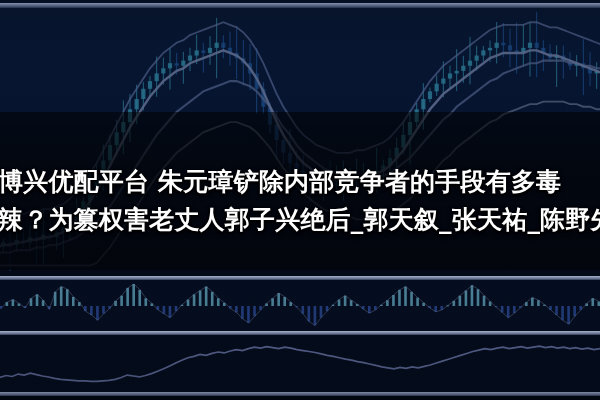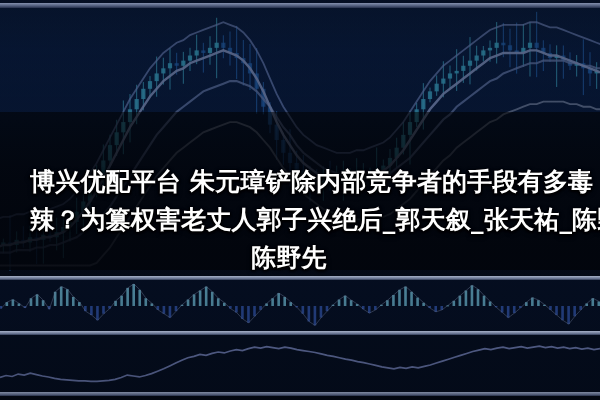--- a/index.html
+++ b/index.html
@@ -59,34 +59,33 @@
   .rule-p2-top  { top: 276px; height: 4px;  background: linear-gradient(180deg, #b9c4dc, #6d7a9a 70%, #323d58); opacity: .9; }
   .rule-p2-bot  { top: 331px; height: 4px;  background: linear-gradient(180deg, #b9c4dc, #6d7a9a 70%, #323d58); opacity: .9; }
   .rule-p3-bot  { top: 392px; height: 4px;  background: linear-gradient(180deg, #9fabc6, #5d6a8a 70%, #2b3550); opacity: .8; }
 
   
   .headline {
     position: absolute;
     left: 0;
     top: 163px;
     width: 514px;
-    text-align: center;
+    text-align: left;
     color: #ffffff;
     font-weight: 700;
     font-size: 25px;
     line-height: 38px;
     letter-spacing: .2px;
     text-shadow:
       0 0 2px rgba(0,0,0,.95),
       1px 1px 2px rgba(0,0,0,.9),
       -1px 1px 2px rgba(0,0,0,.9),
       0 2px 5px rgba(0,0,0,.85);
     white-space: nowrap;
     pointer-events: none;
-    padding-left: 32px;
   }
   .headline .ln {
     display: block;
     white-space: nowrap;
   }
   .headline .ln1 { margin-left: -2px; }
   .headline .ln2 { margin-left: -2px; }
   .headline .ln3 { }
 </style>
 </head>
@@ -423,16 +422,15 @@
   <div class="tint-bottom"></div>
 
   <div class="rule rule-top"></div>
   <div class="rule rule-p2-top"></div>
   <div class="rule rule-p2-bot"></div>
   <div class="rule rule-p3-bot"></div>
 
   <div class="headline">
     <span class="ln ln1">博兴优配平台 朱元璋铲除内部竞争者的手段有多毒</span>
     <span class="ln ln2">辣？为篡权害老丈人郭子兴绝后_郭天叙_张天祐_陈野先</span>
-    <span class="ln ln3">陈野先</span>
   </div>
 
 </div>
 
 </body></html>

